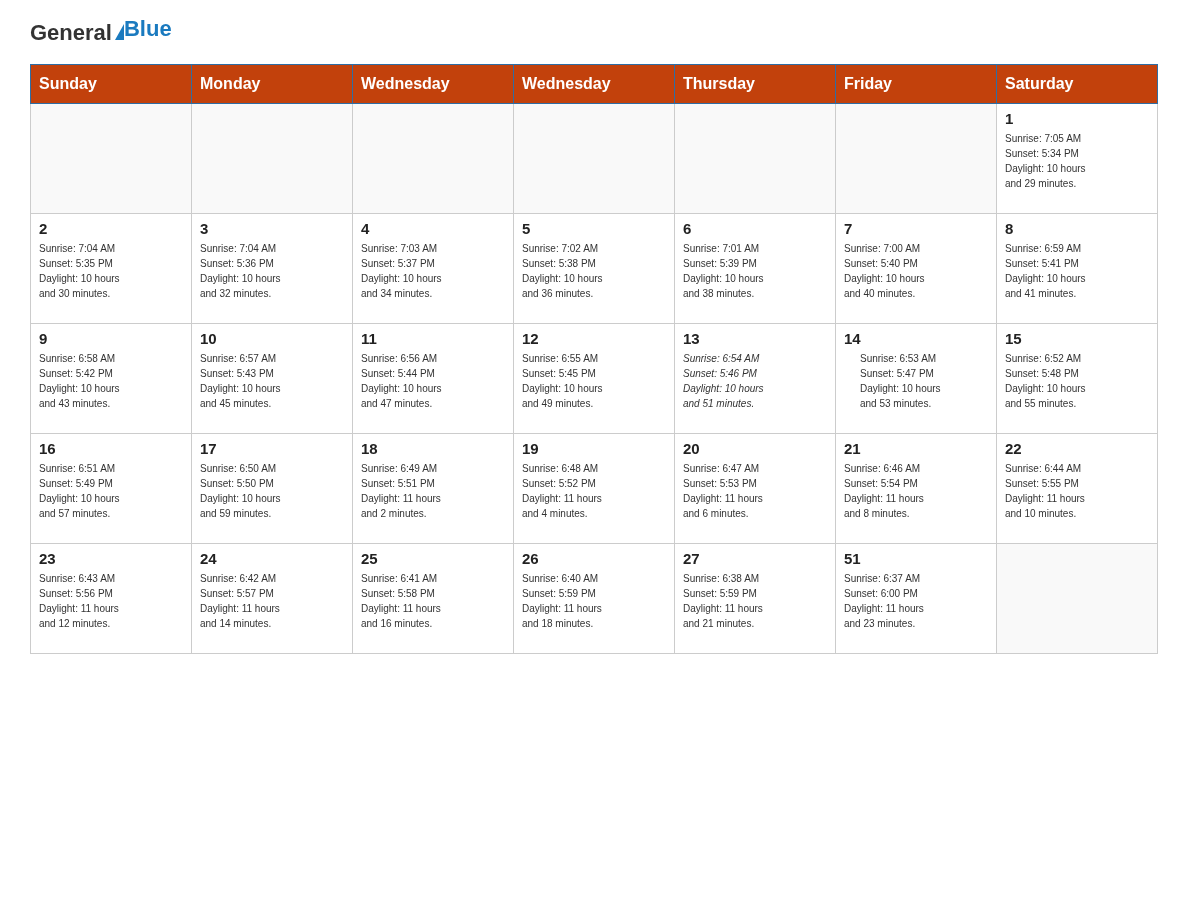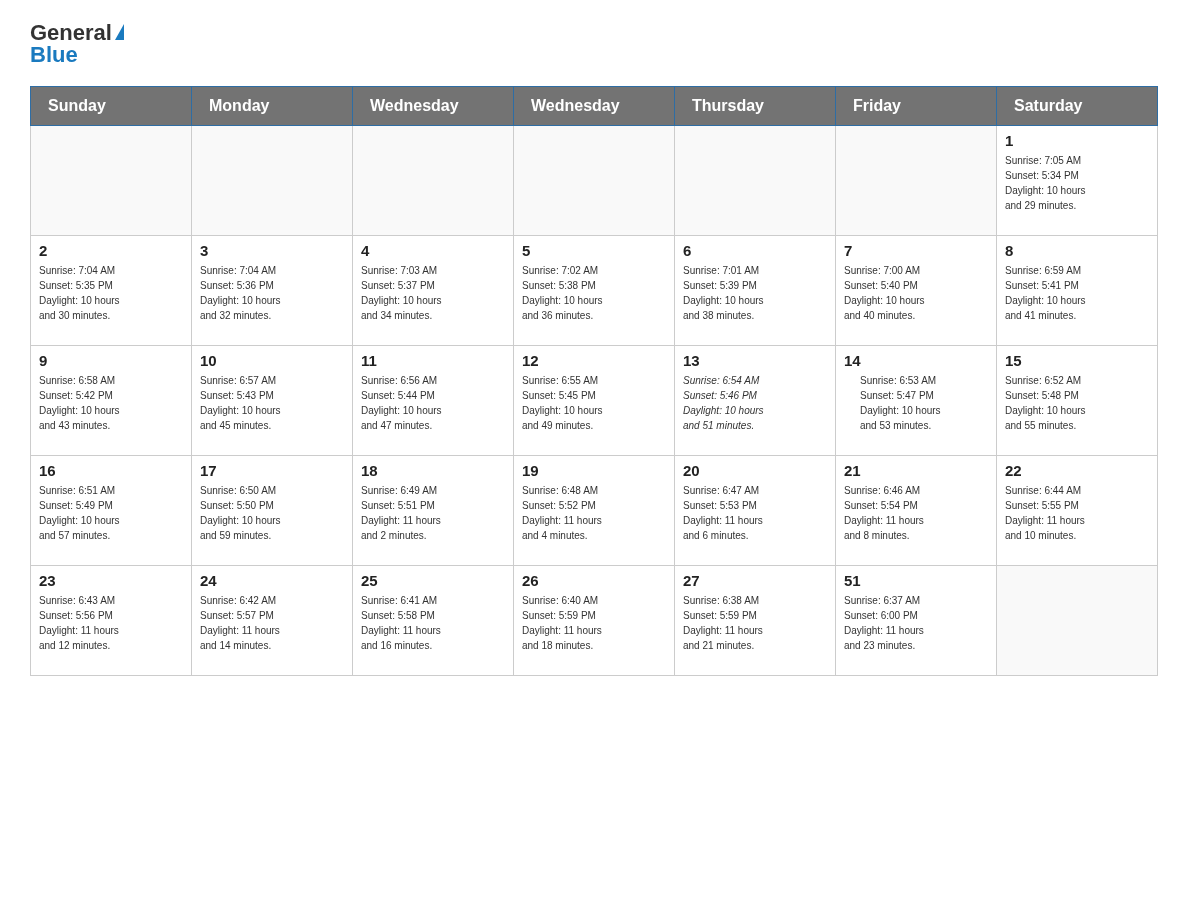--- a/index.html
+++ b/index.html
@@ -16,21 +16,21 @@
       align-items: flex-start;
       margin-bottom: 18px;
     }
     .logo-text-general {
       font-size: 22px;
       font-weight: bold;
       color: #333;
     }
     .logo-wrapper {
       display: flex;
-      flex-direction: column;
+      flex-direction: row;
     }
     .logo-line1 {
       display: flex;
       align-items: center;
     }
     .logo-line2 {
       font-size: 22px;
       font-weight: bold;
       color: #1a7abf;
       margin-top: -4px;
@@ -48,25 +48,25 @@
       font-size: 22px;
       color: #444;
       margin-top: 4px;
     }
     .calendar-table {
       width: 100%;
       border-collapse: collapse;
       table-layout: fixed;
     }
     .calendar-table thead th {
-      background-color: #737373;
+      background-color: #c2410c;
       color: #fff;
       font-size: 16px;
       font-weight: bold;
-      padding: 10px 17px;
+      padding: 10px 8px;
       text-align: left;
       border: 1px solid #2e6da4;
     }
     .calendar-table tbody td {
       border: 1px solid #ccc;
       vertical-align: top;
       padding: 6px 8px;
       font-size: 13px;
       color: #333;
       height: 110px;

